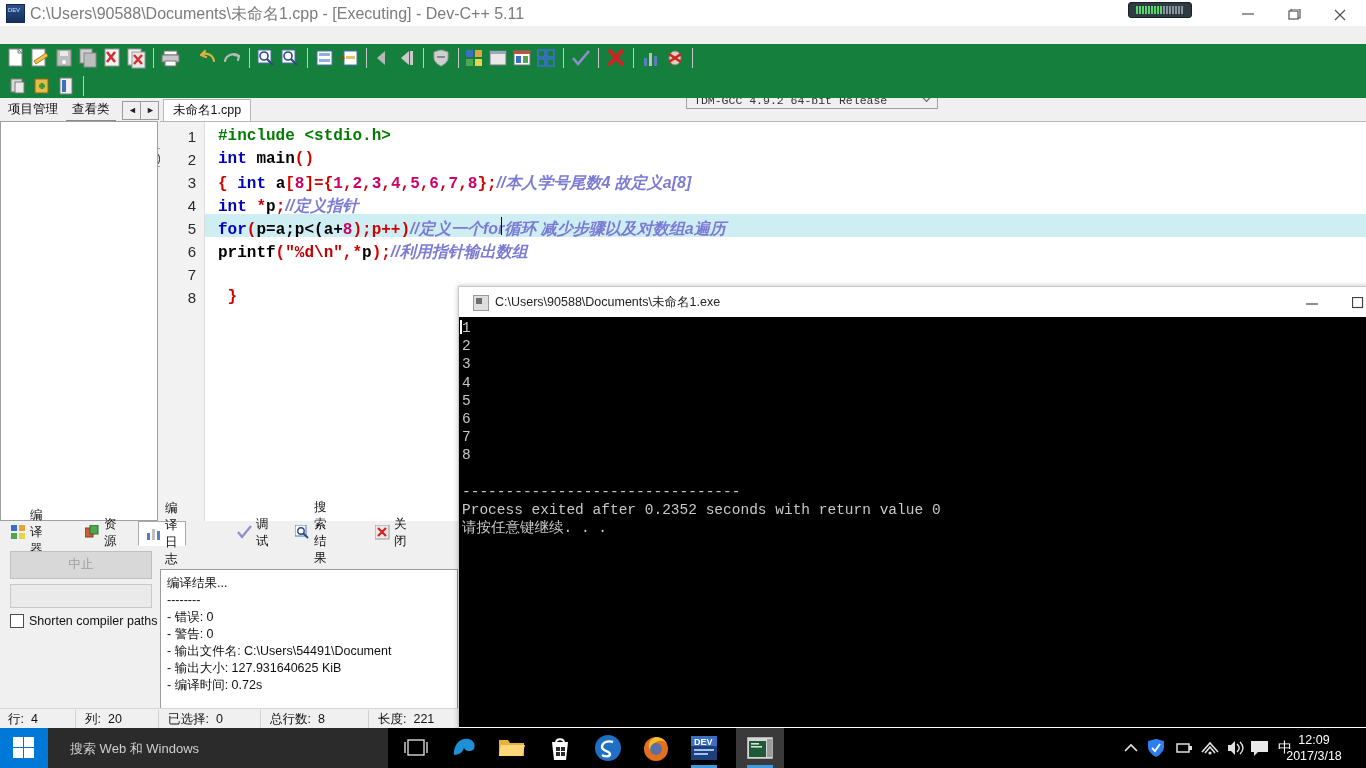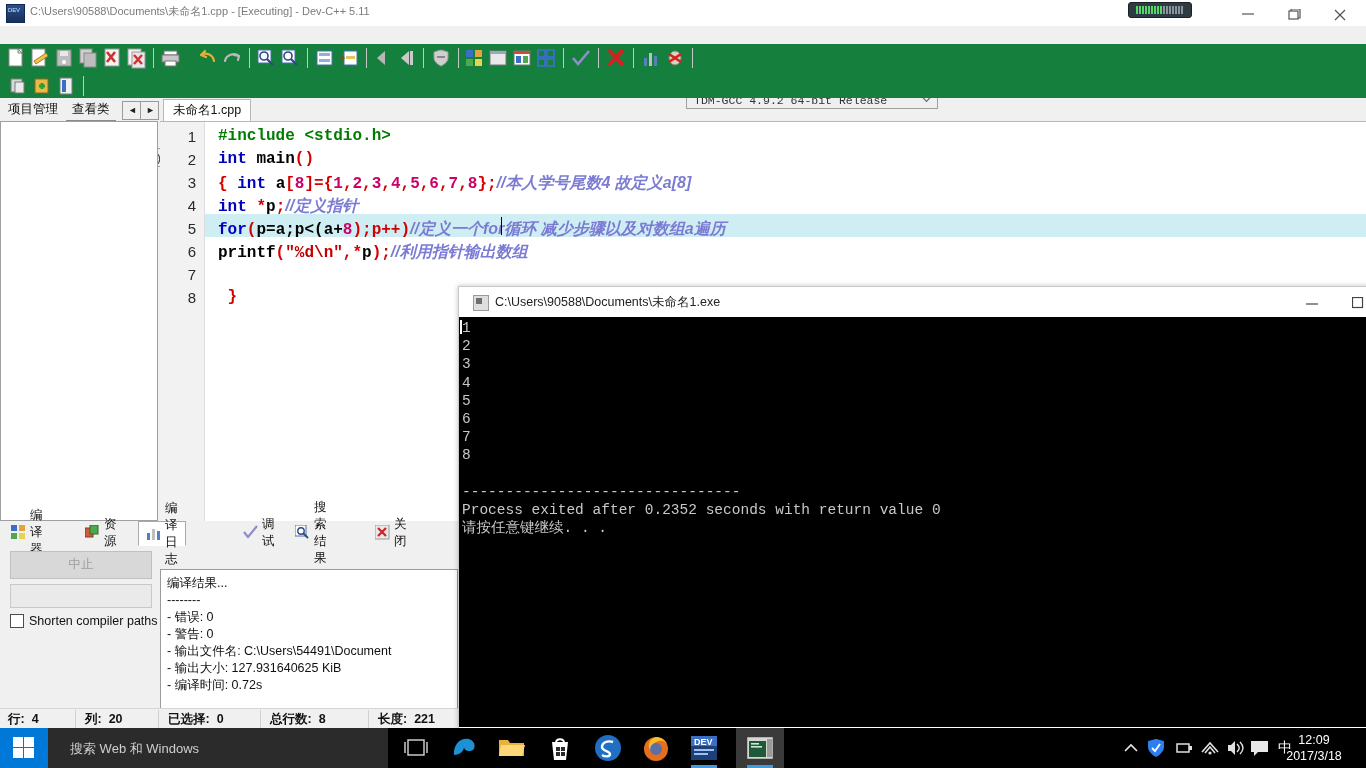--- a/index.html
+++ b/index.html
@@ -11,21 +11,21 @@
   }
   .app{position:absolute;left:0;top:0;width:1366px;height:728px;background:#f0f0f0;}
 
   
   .titlebar{position:absolute;left:0;top:0;width:1366px;height:26px;background:#ffffff;}
   .tb-icon{position:absolute;left:6px;top:4px;width:17px;height:17px;
     background:linear-gradient(#2b4f8c,#17305c);border:1px solid #102murky;}
   .tb-icon{border:1px solid #0f2a52;}
   .tb-icon::after{content:"DEV";position:absolute;left:1px;top:2px;font-size:6px;color:#bfe0ff;
     font-family:"Liberation Sans",sans-serif;letter-spacing:-0.2px;}
-  .tb-title{position:absolute;left:30px;top:4px;font-size:11px;color:#7b7b7b;white-space:nowrap;}
+  .tb-title{position:absolute;left:30px;top:4px;font-size:16px;color:#7b7b7b;white-space:nowrap;}
   .tb-widget{position:absolute;left:1128px;top:2px;width:62px;height:14px;border-radius:3px;
     background:#2f3b42;border:1px solid #1b2227;}
   .tb-widget i{position:absolute;left:7px;top:3px;width:26px;height:8px;
     background:repeating-linear-gradient(90deg,#57d66a 0 2px,#2f3b42 2px 3px);display:block;}
   .tb-widget i.b{left:34px;width:20px;background:repeating-linear-gradient(90deg,#8a9399 0 2px,#2f3b42 2px 3px);}
   .wbtn{position:absolute;top:0;width:46px;height:26px;cursor:default;}
   .wbtn svg{position:absolute;left:16px;top:9px;}
   .wmin{left:1226px;} .wmax{left:1272px;} .wcls{left:1318px;}
 
   
@@ -101,21 +101,21 @@
   .logbox{position:absolute;left:160px;top:25px;width:298px;height:160px;background:#ffffff;
     border:1px solid #9b9b9b;box-sizing:border-box;overflow:hidden;}
   .logline{position:absolute;left:6px;white-space:nowrap;font-size:12.5px;color:#111;line-height:16px;}
   .hscroll{position:absolute;left:0;bottom:0;width:296px;height:16px;background:#f0f0f0;border-top:1px solid #d2d2d2;}
   .hscroll .thumb{position:absolute;left:16px;top:1px;width:262px;height:14px;background:#cdcdcd;}
   .hscroll .lar{position:absolute;left:4px;top:2px;font-size:10px;color:#444;line-height:11px;}
 
   
   .statusbar{position:absolute;left:0;top:708px;width:1366px;height:20px;background:#f0f0f0;
     border-top:1px solid #d5d5d5;}
-  .sbcell{position:absolute;top:2px;font-size:12.5px;color:#111;white-space:nowrap;font-weight:bold;}
+  .sbcell{position:absolute;top:2px;font-size:12.5px;color:#111;white-space:nowrap;}
   .sbsep{position:absolute;top:1px;width:1px;height:18px;background:#d0d0d0;}
 
   
   .console{position:absolute;left:458px;top:286px;width:912px;height:442px;background:#ffffff;
     border:1px solid #c9c9c9;box-shadow:0 0 5px rgba(0,0,0,.25);}
   .ctitle{position:absolute;left:0;top:0;width:910px;height:30px;background:#ffffff;}
   .cicon{position:absolute;left:14px;top:8px;width:14px;height:14px;background:#dedede;border:1px solid #9a9a9a;}
   .cicon::after{content:"";position:absolute;left:2px;top:2px;width:6px;height:6px;background:#6f6f6f;}
   .ctxt{position:absolute;left:36px;top:7px;font-size:12.5px;color:#222;white-space:nowrap;}
   .cmin{position:absolute;left:1290px;top:286px;width:46px;height:30px;}
@@ -438,21 +438,21 @@
       <div class="btab sel" style="left:138px;">
         <span class="bi">
           <svg width="15" height="15">
               <rect x="1" y="7" width="3" height="7" fill="#5a7fc0"></rect>
               <rect x="6" y="3" width="3" height="11" fill="#bfbfbf"></rect>
               <rect x="11" y="5" width="3" height="9" fill="#5a7fc0"></rect>
             </svg>
         </span>
         <span>编译日志</span>
       </div>
-      <div class="btab" style="left:236px;justify-content:space-between;">
+      <div class="btab" style="left:230px;justify-content:space-between;">
         <span class="bi">
           <svg width="15" height="15">
               <path d="M1 7 L5 12 L14 1" fill="none" stroke="#8e8ecb" stroke-width="2.2"></path>
             </svg>
         </span>
         <span>调试</span>
       </div>
       <div class="btab" style="left:288px;">
         <span class="bi">
           <svg width="15" height="15">

